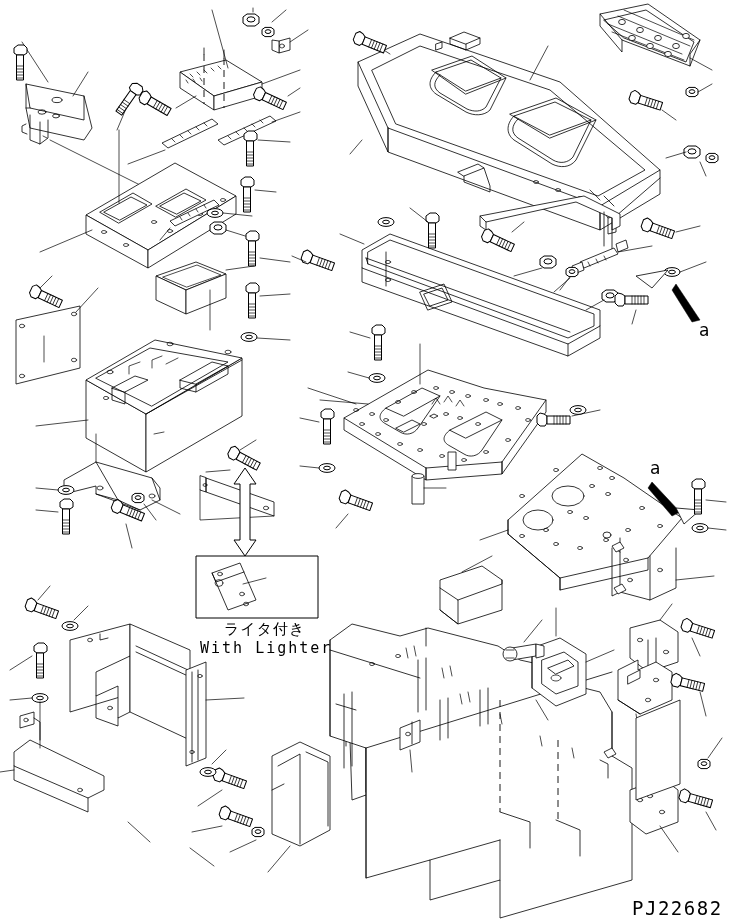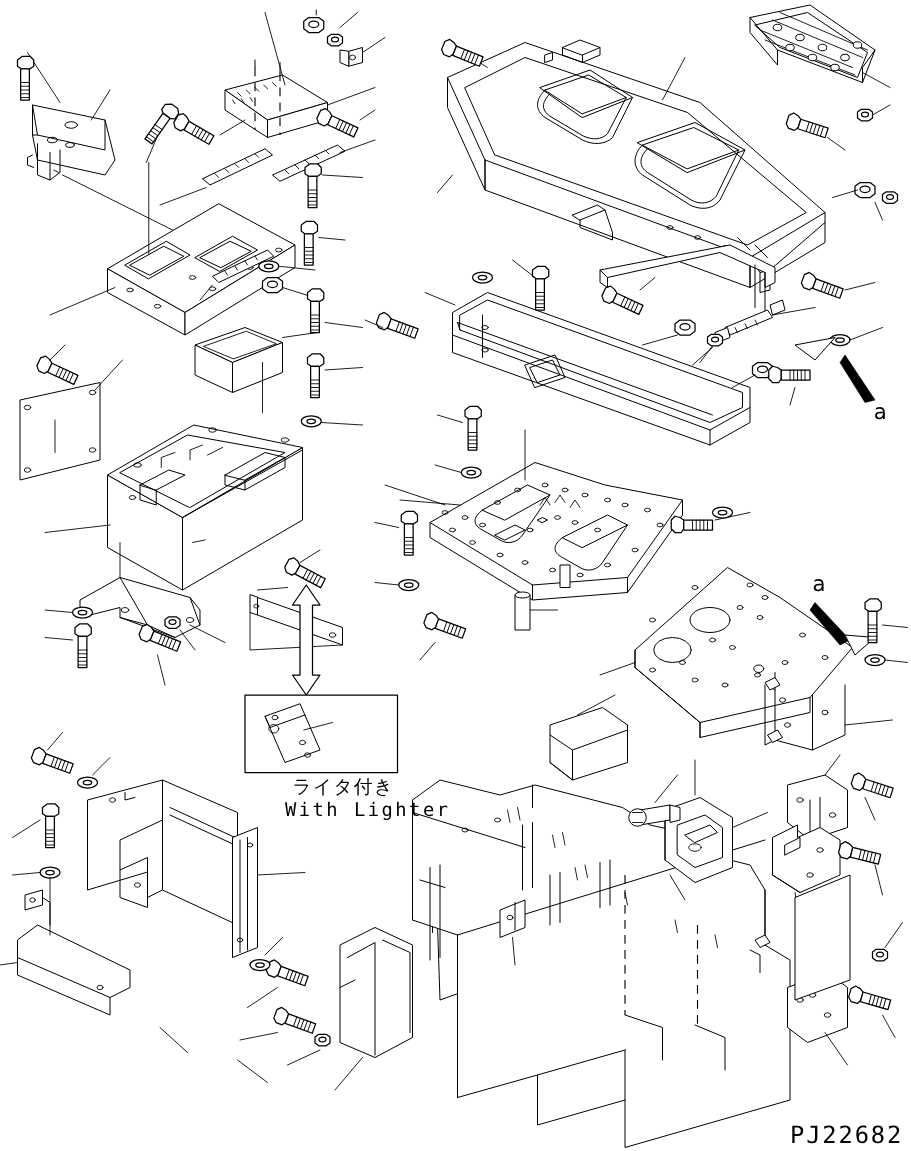--- a/index.html
+++ b/index.html
@@ -69,21 +69,20 @@
     letter-spacing: 1px;
     white-space: nowrap;
   }
   .txt-en {
     position: absolute;
     font-family: "DejaVu Sans Mono", monospace;
     font-size: 15px;
     color: #000;
     letter-spacing: 2px;
     white-space: nowrap;
-    margin-left: 28px;
   }
   .txt-code {
     position: absolute;
     font-family: "DejaVu Sans Mono", monospace;
     font-size: 19px;
     color: #000;
     letter-spacing: 1.5px;
     white-space: nowrap;
   }
   .txt-ref {
@@ -842,21 +841,21 @@
 
     <g>
       <path class="whitefill-thin" d="M 636,718 L 636,800 L 680,784 L 680,700 Z"></path>
     </g>
 
     <path class="ln-hair" d="M 128,822 L 150,842"></path>
     <path class="ln-hair" d="M 190,848 L 214,866"></path>
 
   </svg>
 
-  <div class="txt-jp" style="left:234px; top:620px;">ライタ付き</div>
+  <div class="txt-jp" style="left:224px; top:620px;">ライタ付き</div>
 
   <div class="txt-en" style="left:200px; top:639px;">With Lighter</div>
 
   <div class="txt-ref" style="left:699px; top:320px;">a</div>
 
   <div class="txt-ref" style="left:650px; top:458px;">a</div>
 
   <div class="txt-code" style="left:632px; top:897px;">PJ22682</div>
 
 </div>

